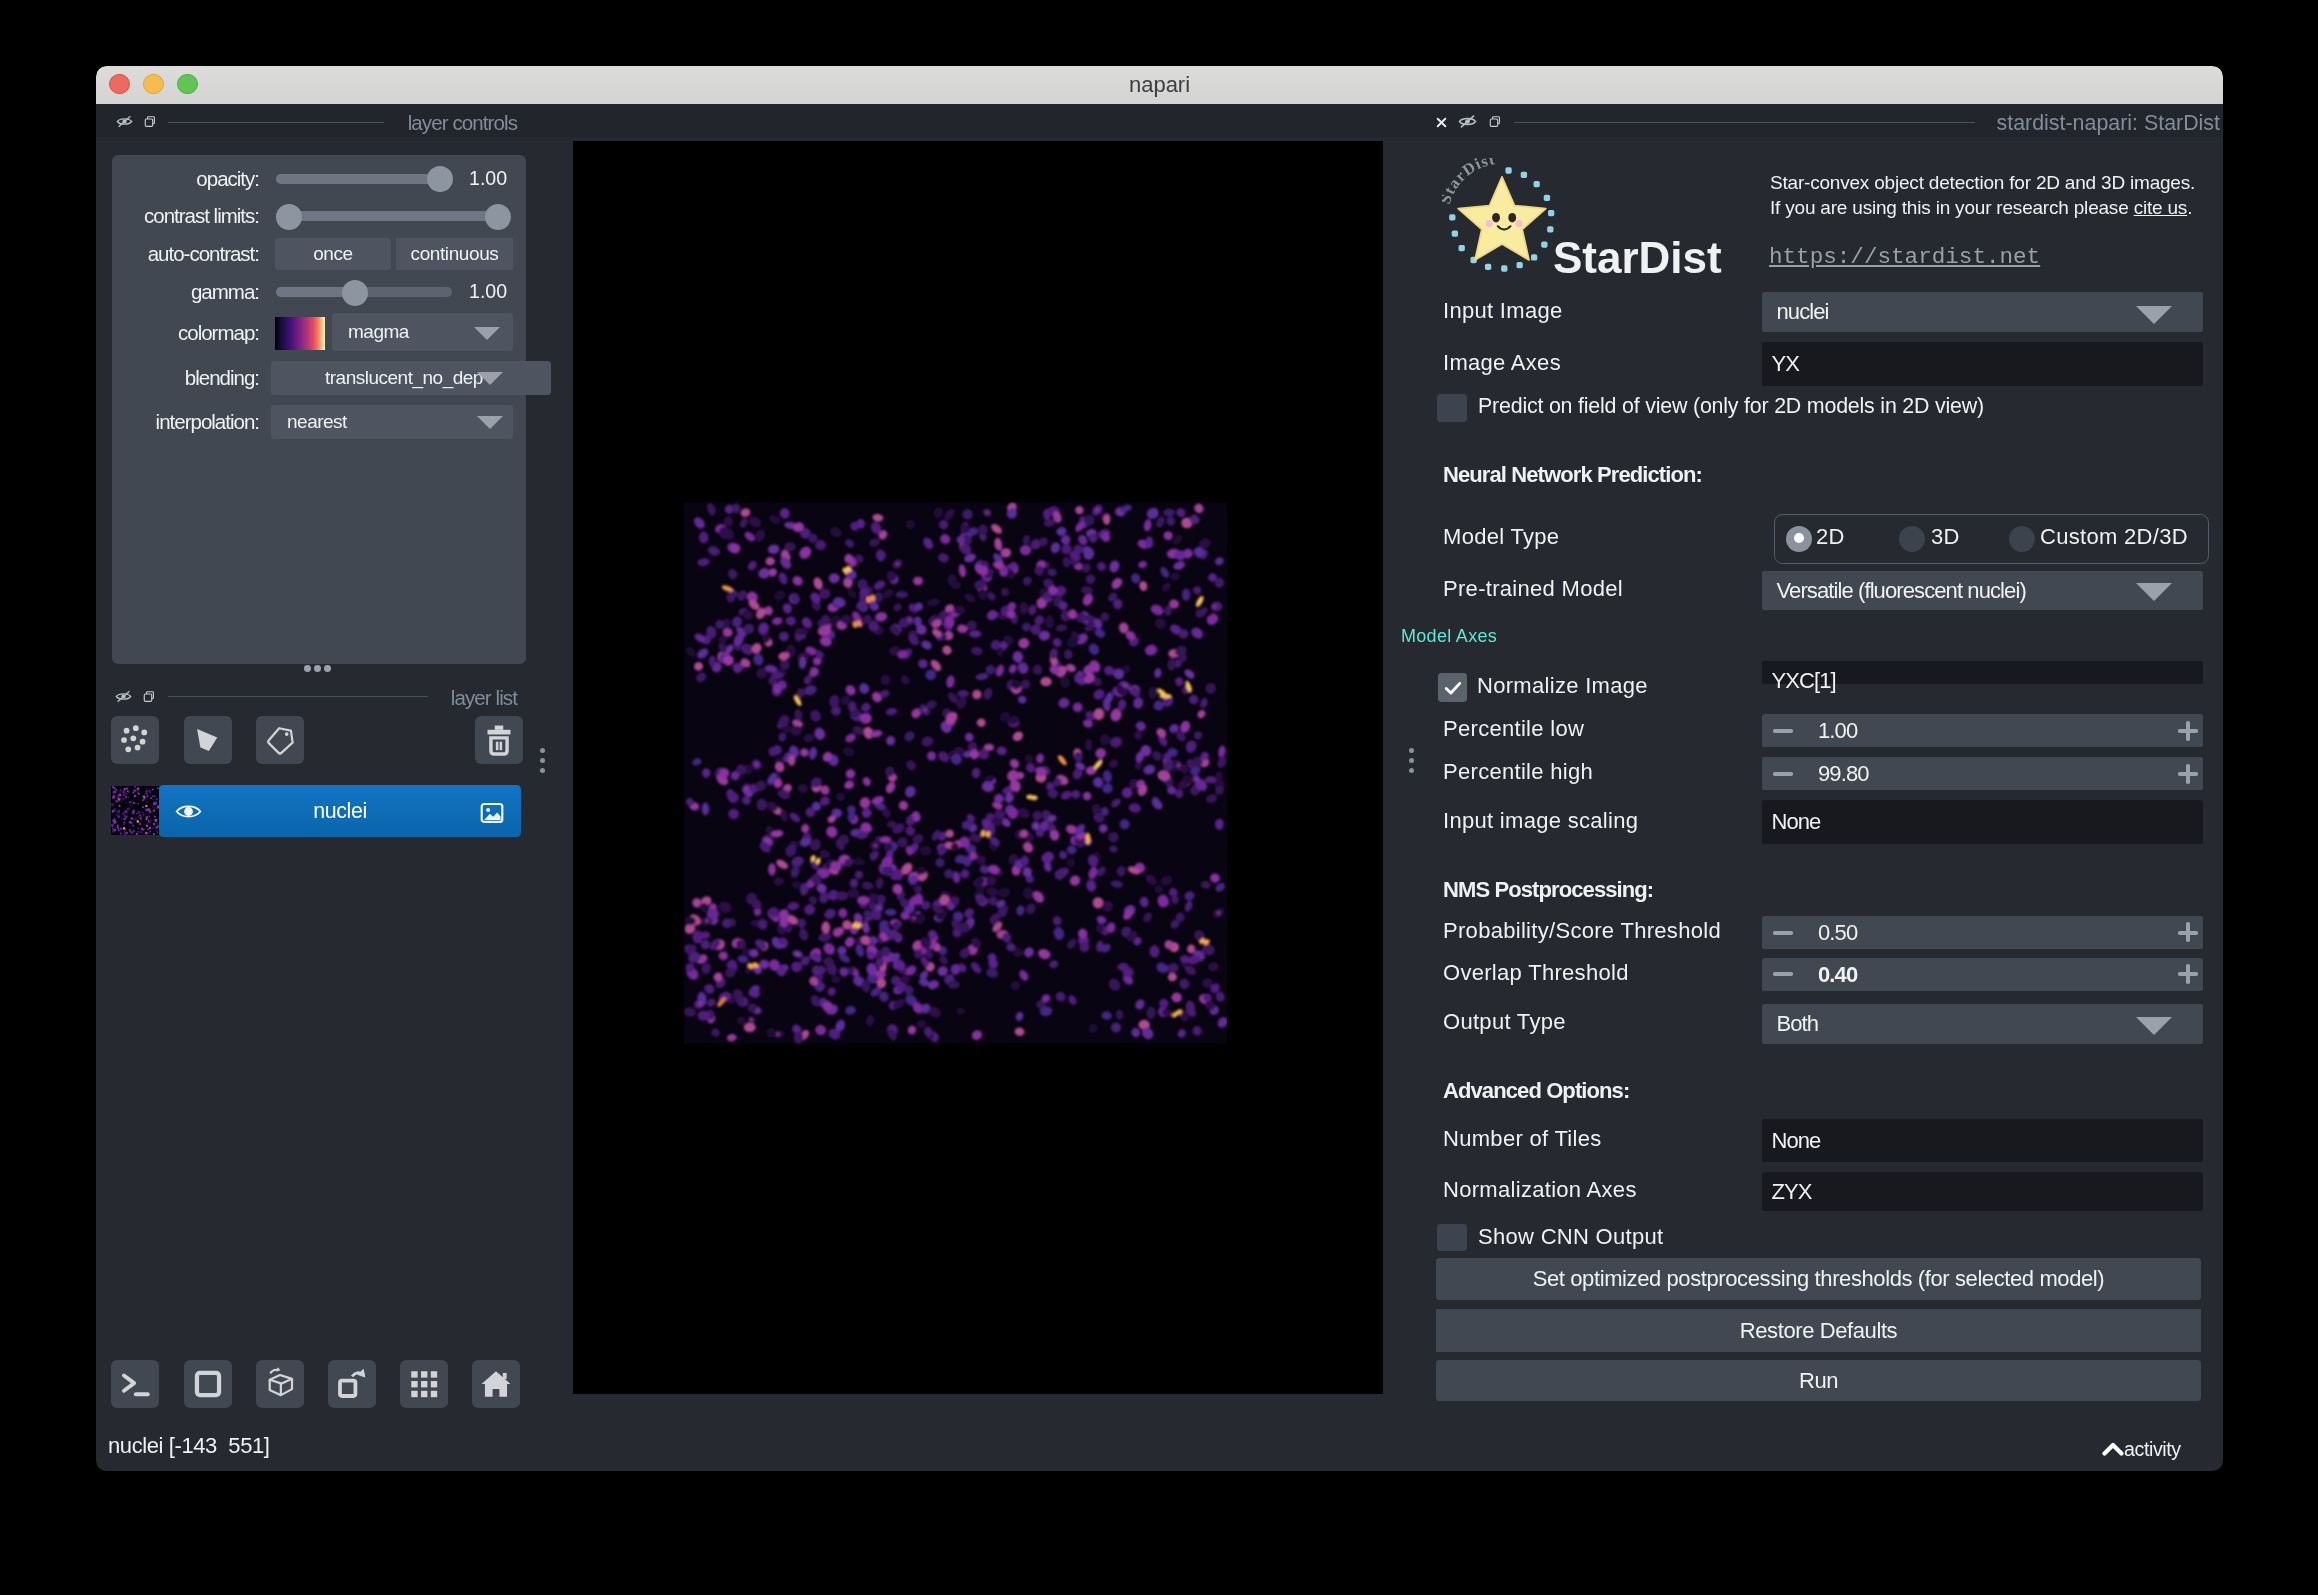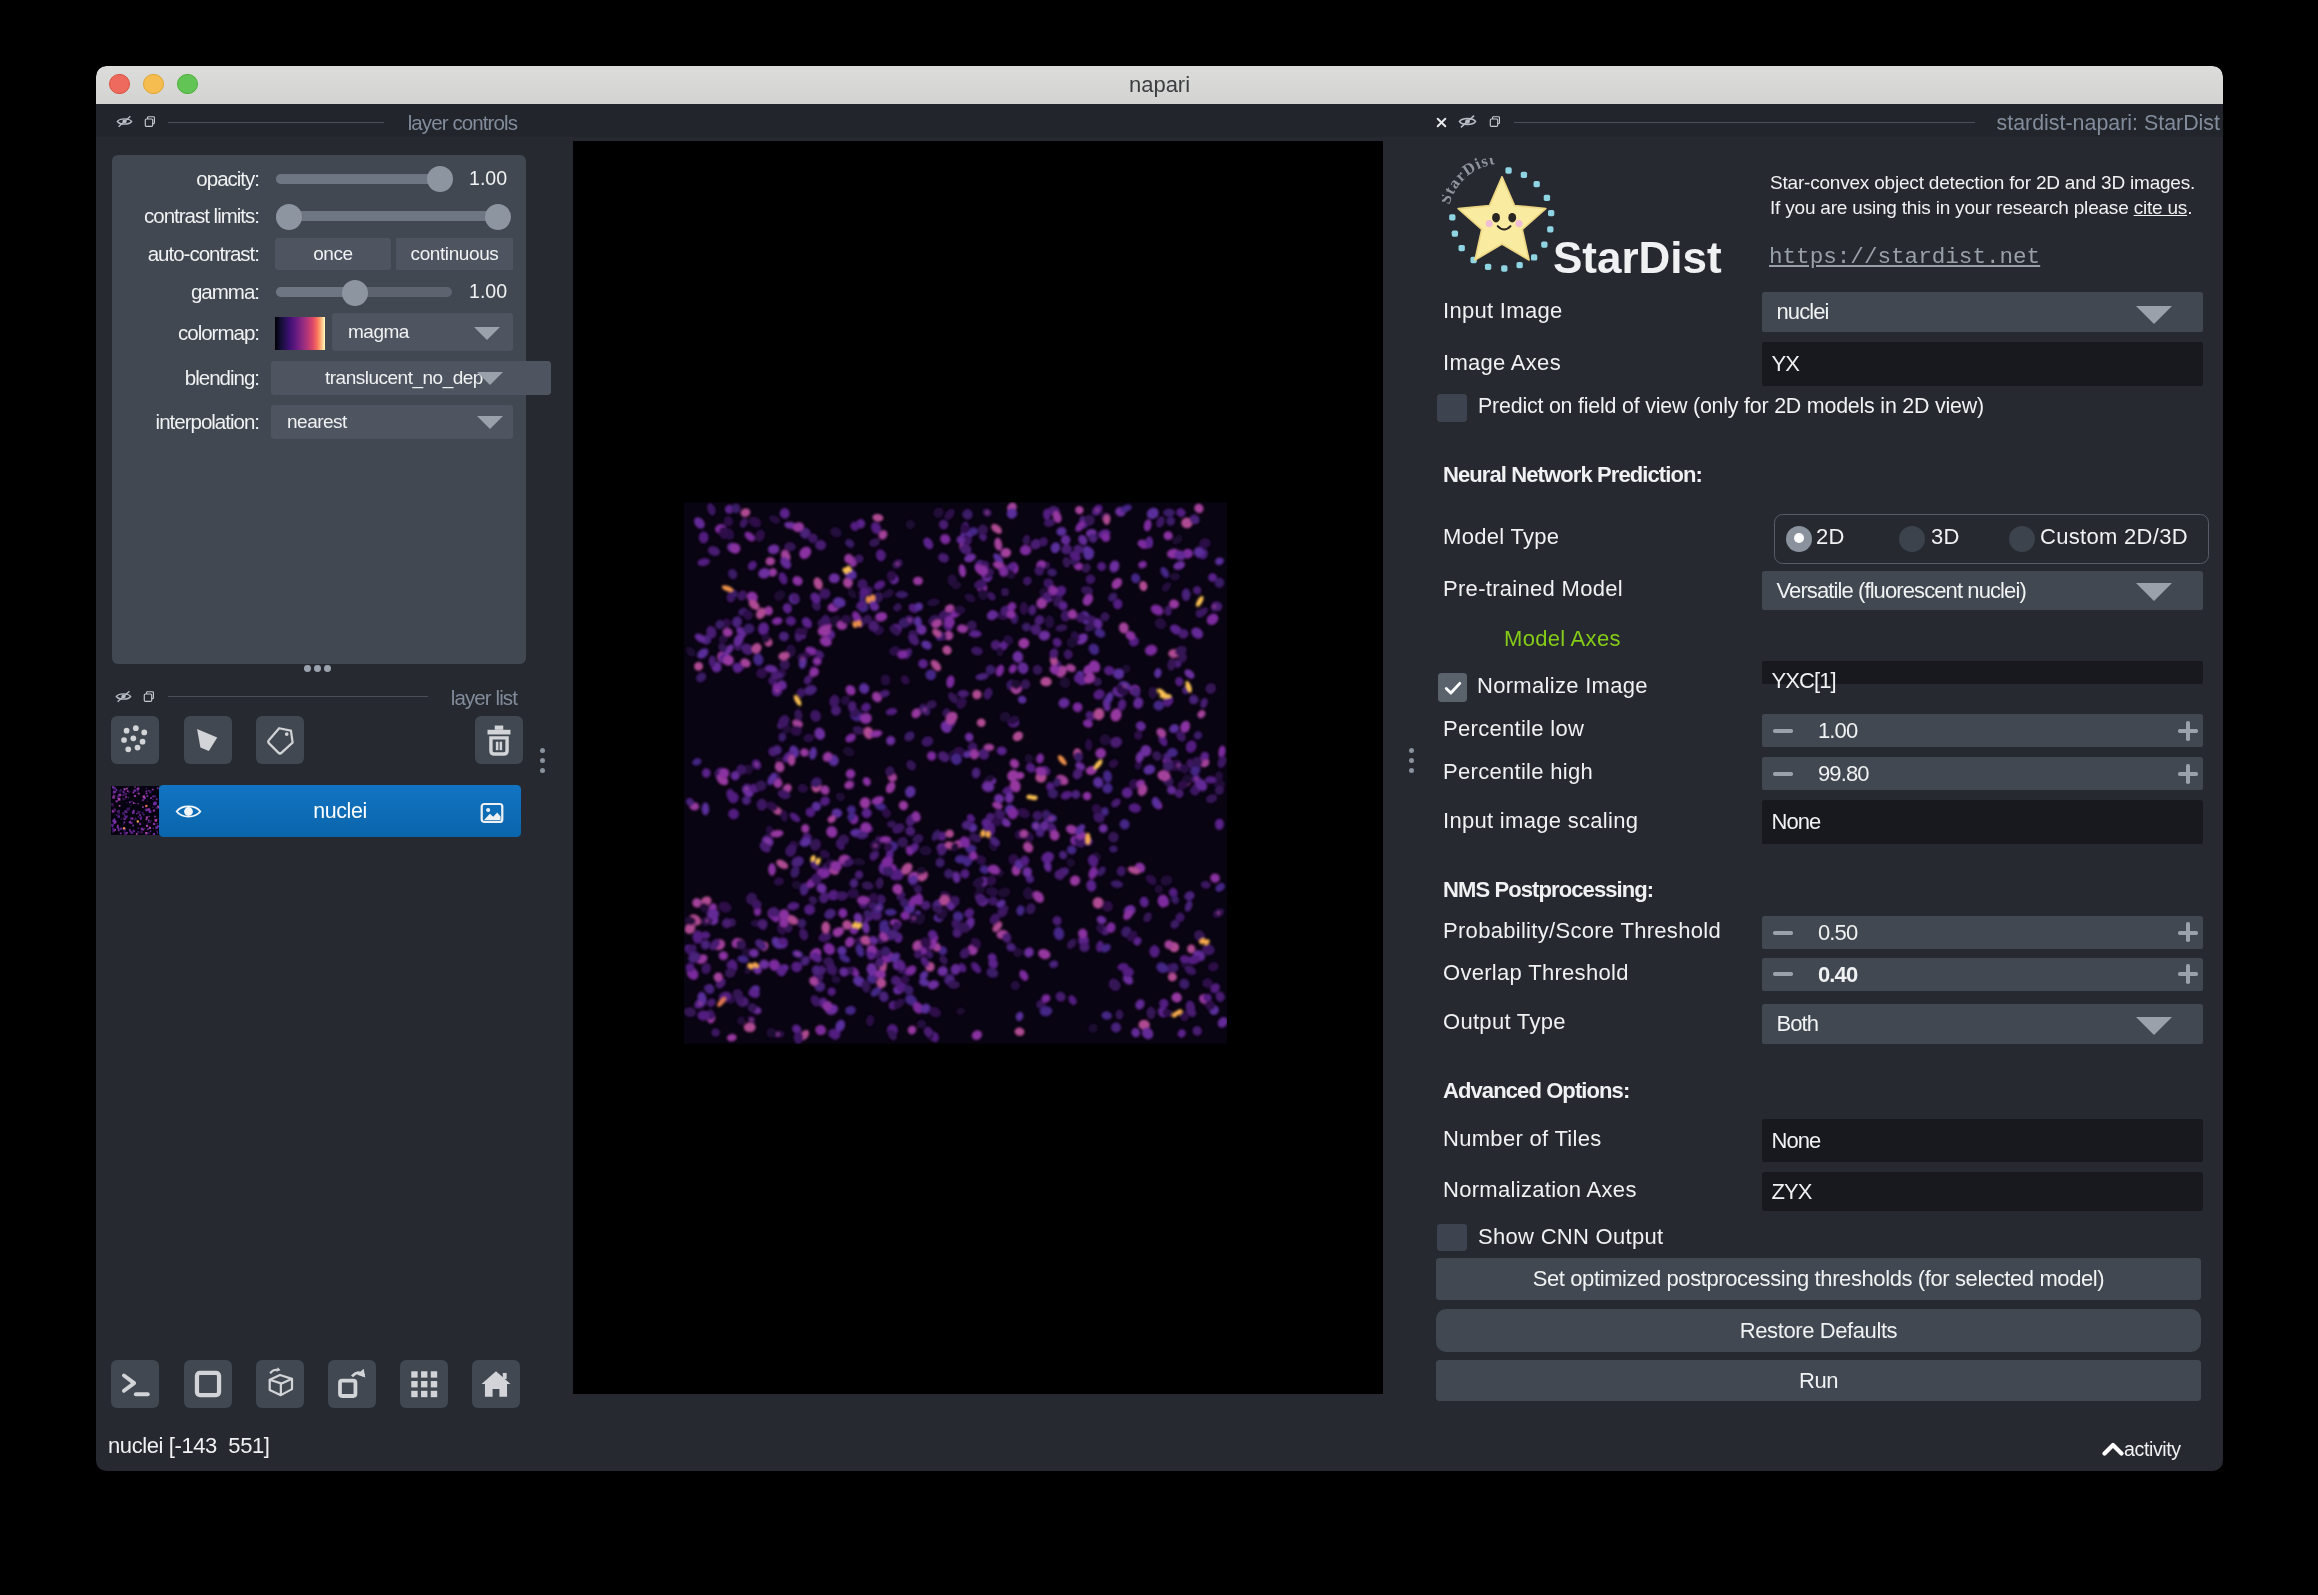--- a/index.html
+++ b/index.html
@@ -1765,21 +1765,21 @@
     <div style="position:absolute;left:1690px;top:460px;width:26px;height:26px;border-radius:50%;background:#8a929e;"></div>
     <div style="position:absolute;left:1698px;top:467px;width:10.3px;height:10.3px;border-radius:50%;background:#fff;"></div>
     <div style="position:absolute;font-size:22px;letter-spacing:0.3px;color:#f0f1f2;left:1720px;top:458px;">2D</div>
     <div style="position:absolute;left:1803px;top:460px;width:26px;height:26px;border-radius:50%;background:#3c434d;"></div>
     <div style="position:absolute;font-size:22px;letter-spacing:0.3px;color:#f0f1f2;left:1835px;top:458px;">3D</div>
     <div style="position:absolute;left:1913px;top:460px;width:26px;height:26px;border-radius:50%;background:#3c434d;"></div>
     <div style="position:absolute;font-size:22px;letter-spacing:0.3px;color:#f0f1f2;left:1944px;top:458px;">Custom 2D/3D</div>
     <div style="position:absolute;font-size:22px;letter-spacing:0.3px;color:#f0f1f2;left:1347px;top:510px;">Pre-trained Model</div>
     <div style="position:absolute;left:1666px;width:441px;background:#414851;border-radius:2.6px;color:#f0f1f2;font-size:22px;letter-spacing:-0.9px;top:505px;height:39px;line-height:39px;text-indent:14.5px;">Versatile (fluorescent nuclei)</div>
     <div style="position:absolute;left:2040px;top:517px;width:0;height:0;border-left:18px solid transparent;border-right:18px solid transparent;border-top:18px solid #9aa1ab;"></div>
-    <div style="position:absolute;font-size:22px;letter-spacing:0.3px;color:#84cc16;left:1408px;top:560px;">Model Axes</div>
+    <div style="position:absolute;font-size:18px;letter-spacing:0.3px;color:#5eead4;left:1305px;top:560px;">Model Axes</div>
     <div style="position:absolute;left:1666px;width:441px;background:#17191f;border-radius:2px;color:#f0f1f2;font-size:22px;letter-spacing:-0.9px;top:555px;height:23px;line-height:39px;text-indent:9.4px;margin-top:40px;">YXC[1]</div>
     <div style="position:absolute;left:1342px;top:607px;width:29px;height:29px;background:#5a626c;border-radius:3.4px;display:flex;align-items:center;justify-content:center;">
       <svg style="" width="22" height="22" viewBox="0 0 26 26">
         <path d="M5 13.5 L10.5 19 L21 7.5" stroke="#ffffff" stroke-width="3.4" fill="none" stroke-linecap="round" stroke-linejoin="round"></path>
       </svg>
     </div>
     <div style="position:absolute;font-size:22px;letter-spacing:0.3px;color:#f0f1f2;left:1381px;top:607px;">Normalize Image</div>
     <div style="position:absolute;font-size:22px;letter-spacing:0.3px;color:#f0f1f2;left:1347px;top:650px;">Percentile low</div>
     <div style="position:absolute;left:1666px;width:441px;background:#414851;border-radius:2.6px;color:#f0f1f2;font-size:22px;letter-spacing:-0.9px;top:648px;height:33px;"></div>
     <div style="position:absolute;left:1677px;top:663px;width:19.6px;height:3.8px;background:#9aa1ab;border-radius:1.7px;"></div>
@@ -1811,19 +1811,19 @@
     <div style="position:absolute;left:1666px;width:441px;background:#414851;border-radius:2.6px;color:#f0f1f2;font-size:22px;letter-spacing:-0.9px;top:938px;height:40px;line-height:40px;text-indent:14.5px;">Both</div>
     <div style="position:absolute;left:2040px;top:951px;width:0;height:0;border-left:18px solid transparent;border-right:18px solid transparent;border-top:18px solid #9aa1ab;"></div>
     <div style="position:absolute;font-size:22px;font-weight:bold;letter-spacing:-0.9px;color:#f0f1f2;left:1347px;top:1012px;">Advanced Options:</div>
     <div style="position:absolute;font-size:22px;letter-spacing:0.3px;color:#f0f1f2;left:1347px;top:1060px;">Number of Tiles</div>
     <div style="position:absolute;left:1666px;width:441px;background:#17191f;border-radius:2.6px;color:#f0f1f2;font-size:22px;letter-spacing:-0.9px;top:1053px;height:43px;line-height:43px;text-indent:9.4px;">None</div>
     <div style="position:absolute;font-size:22px;letter-spacing:0.3px;color:#f0f1f2;left:1347px;top:1111px;">Normalization Axes</div>
     <div style="position:absolute;left:1666px;width:441px;background:#17191f;border-radius:3px;color:#f0f1f2;font-size:22px;letter-spacing:-0.9px;top:1106px;height:39px;line-height:39px;text-indent:9.4px;">ZYX</div>
     <div style="position:absolute;left:1341px;top:1158px;width:30px;height:27px;background:#3d444f;border-radius:3.4px;"></div>
     <div style="position:absolute;font-size:22px;letter-spacing:0.3px;color:#f0f1f2;left:1382px;top:1158px;">Show CNN Output</div>
     <div style="position:absolute;left:1340px;width:765px;background:#414851;border-radius:3.4px;color:#f0f1f2;font-size:22px;letter-spacing:-0.4px;text-align:center;top:1192px;height:42px;line-height:42px;">Set optimized postprocessing thresholds (for selected model)</div>
-    <div style="position:absolute;left:1340px;width:765px;background:#414851;border-radius:10px;color:#f0f1f2;font-size:22px;letter-spacing:-0.4px;text-align:center;top:1243px;height:43px;line-height:43px;">Restore Defaults</div>
+    <div style="position:absolute;left:1340px;width:765px;background:#414851;border-radius:0;color:#f0f1f2;font-size:22px;letter-spacing:-0.4px;text-align:center;top:1243px;height:43px;line-height:43px;">Restore Defaults</div>
     <div style="position:absolute;left:1340px;width:765px;background:#414851;border-radius:3.4px;color:#f0f1f2;font-size:22px;letter-spacing:-0.4px;text-align:center;top:1294px;height:41px;line-height:41px;">Run</div>
     <div style="position:absolute;left:2006px;top:1373px;"><svg style="" width="22" height="22" viewBox="0 0 26 26">
         <path d="M3 17 L13 7 L23 17" stroke="#ffffff" stroke-width="5" fill="none" stroke-linecap="round" stroke-linejoin="round"></path>
       </svg></div>
     <div style="position:absolute;left:2028px;top:1372px;font-size:19.6px;letter-spacing:-0.4px;color:#f0f1f2;">activity</div>
 </div>
 
 </body></html>

